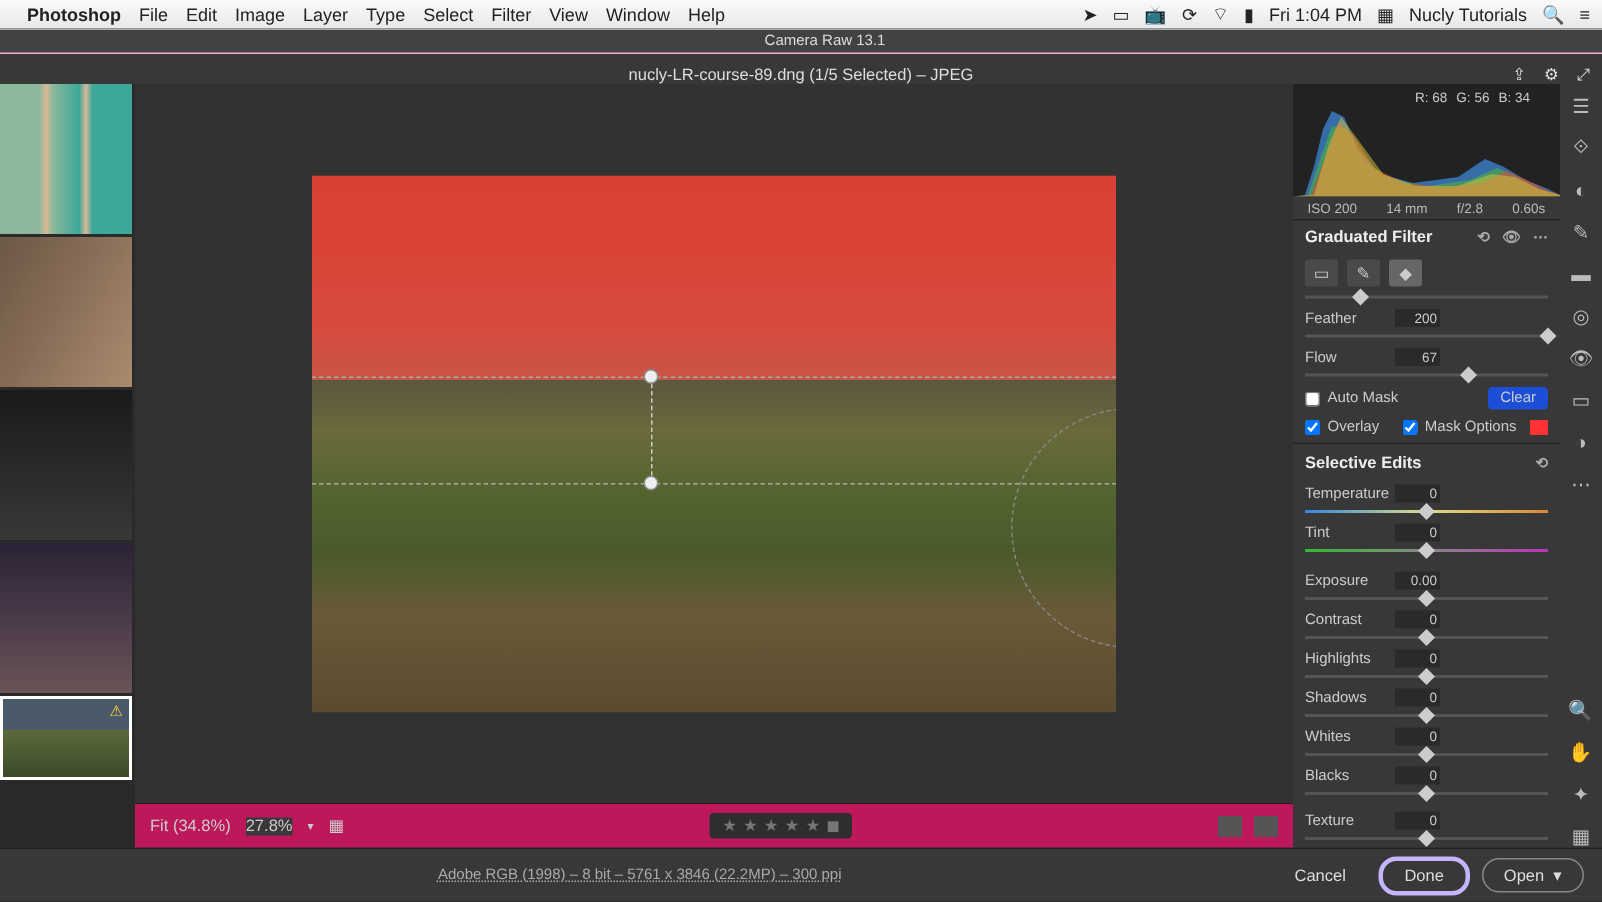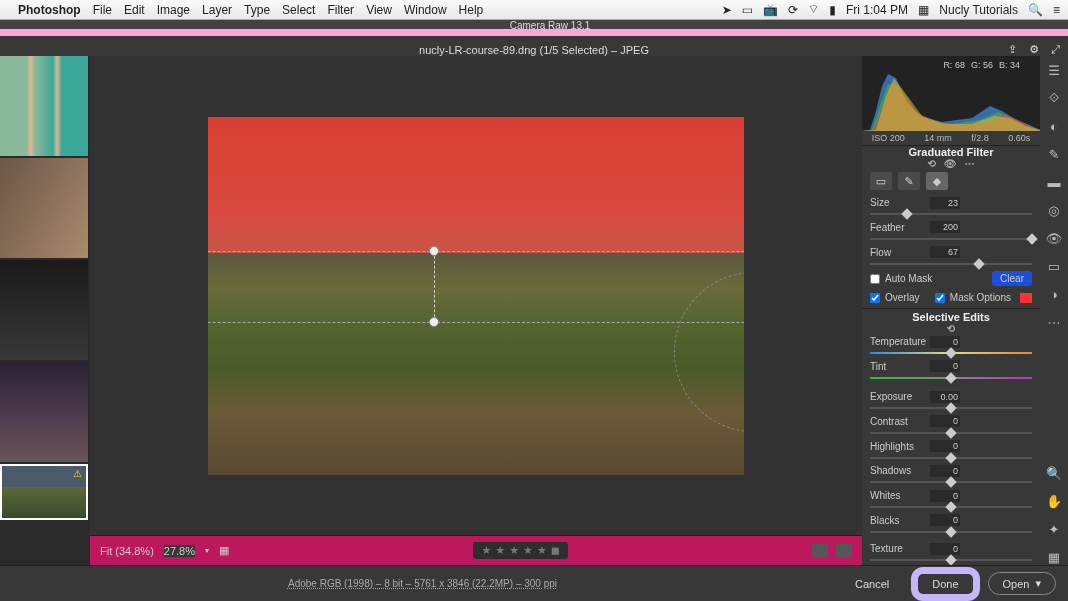--- a/index.html
+++ b/index.html
@@ -4,21 +4,21 @@
 <style>
 * { margin: 0; padding: 0; box-sizing: border-box; font-family: -apple-system, BlinkMacSystemFont, "Segoe UI", sans-serif; }
 body { background: #1c1c1c; color: #ccc; overflow: hidden; width: 1068px; height: 601px; }
 
 .menubar { background: linear-gradient(#fafafa, #e8e8e8); height: 20px; display: flex; align-items: center; font-size: 12px; color: #222; padding: 0 8px; border-bottom: 1px solid #aaa; }
 .menubar .apple { margin-right: 10px; }
 .menubar .app { font-weight: 600; margin-right: 12px; }
 .menubar .menu-item { margin-right: 12px; cursor: default; }
 .menubar .right { margin-left: auto; display: flex; align-items: center; gap: 10px; }
 
-.titlebar { background: #424242; height: 16px; display: flex; justify-content: center; font-size: 10px; color: #ddd; border-bottom: 7px solid #f9a8d4; padding-left: 32px; }
+.titlebar { background: #424242; height: 16px; display: flex; align-items: center; justify-content: center; font-size: 10px; color: #ddd; border-bottom: 1px solid #f9a8d4; padding-left: 32px; }
 .subtitle { background: #383838; height: 20px; display: flex; align-items: flex-end; justify-content: center; font-size: 11px; color: #ddd; position: relative; }
 .subtitle .icons-right { position: absolute; right: 8px; display: flex; gap: 12px; align-items: center; }
 .subtitle .icons-right span { cursor: pointer; }
 
 .main { display: flex; height: 509px; background: #323232; }
 .filmstrip { width: 90px; background: #2a2a2a; overflow: hidden; display: flex; flex-direction: column; }
 .thumb { width: 88px; height: 100px; background: #444; margin: 0 0 2px 0; position: relative; }
 .thumb.selected { border: 2px solid #fff; }
 .thumb.warn::after { content: "⚠"; position: absolute; top: 2px; right: 4px; color: #fc3; font-size: 10px; }
 .thumb1 { background: linear-gradient(90deg, #8bb89a 30%, #d9b896 35%, #8bb89a 40%, #3ba89a 60%, #d9b896 65%, #3ba89a 70%); }
@@ -46,21 +46,21 @@
 .stars { margin-left: auto; margin-right: auto; display: flex; gap: 4px; align-items: center; background: #2e2e2e; padding: 2px 8px; border-radius: 3px; }
 .stars span { color: #777; font-size: 11px; }
 .view-icons { display: flex; gap: 8px; }
 .view-icons span { width: 16px; height: 14px; background: #555; display: inline-block; }
 
 .right-panel { width: 178px; background: #383838; display: flex; flex-direction: column; font-size: 10px; overflow: hidden; }
 .histogram { height: 75px; position: relative; background: #222; }
 .histo-svg { width: 100%; height: 100%; }
 .rgb-readout { position: absolute; top: 4px; right: 20px; font-size: 9px; color: #ccc; display: flex; gap: 6px; }
 .exif { height: 16px; background: #383838; display: flex; justify-content: space-around; align-items: center; font-size: 9px; color: #bbb; border-bottom: 1px solid #222; }
-.section-head { height: 22px; background: #383838; display: flex; align-items: center; padding: 0 8px; font-size: 11px; font-weight: 600; color: #eee; justify-content: space-between; flex-direction: column; }
+.section-head { height: 22px; background: #383838; display: flex; align-items: center; padding: 0 8px; font-size: 11px; font-weight: 600; color: #eee; justify-content: space-between; }
 .section-head .icons { display: flex; gap: 8px; font-size: 10px; color: #aaa; }
 .tool-row { display: flex; gap: 6px; padding: 4px 8px; }
 .tool-btn { width: 22px; height: 18px; background: #4a4a4a; border-radius: 2px; display: flex; align-items: center; justify-content: center; font-size: 11px; cursor: pointer; }
 .tool-btn.active { background: #666; }
 .slider-row { display: flex; align-items: center; padding: 1px 8px; height: 18px; }
 .slider-row .label { flex: 0 0 60px; font-size: 10px; color: #ccc; }
 .slider-row .val { width: 30px; text-align: right; background: #2a2a2a; font-size: 9px; padding: 1px 2px; }
 .slider-track { height: 6px; position: relative; margin: 0 8px 2px 8px; }
 .slider-line { position: absolute; top: 2px; left: 0; right: 0; height: 2px; background: #555; }
 .slider-knob { position: absolute; top: -1px; width: 8px; height: 8px; background: #ccc; transform: translateX(-50%) rotate(45deg); }
@@ -73,21 +73,21 @@
 .divider { height: 1px; background: #222; margin: 2px 0; }
 
 .tool-rail { width: 28px; background: #383838; display: flex; flex-direction: column; align-items: center; padding-top: 6px; gap: 12px; }
 .rail-icon { width: 16px; height: 16px; color: #bbb; display: flex; align-items: center; justify-content: center; font-size: 13px; cursor: pointer; }
 .rail-spacer { flex: 1; }
 
 .footer { height: 36px; background: #383838; border-top: 1px solid #222; display: flex; align-items: center; padding: 0 12px; font-size: 11px; }
 .footer .meta { color: #aaa; text-decoration: underline dotted; margin: 0 auto; font-size: 10px; }
 .footer .btn { padding: 4px 14px; border-radius: 12px; margin-left: 8px; cursor: pointer; font-size: 11px; }
 .footer .btn.text { background: none; color: #ddd; }
-.footer .btn.outline { border: 7px solid #c4b5fd; color: #ddd; }
+.footer .btn.outline { border: 3px solid #c4b5fd; color: #ddd; }
 .footer .btn.split { border: 1px solid #888; color: #ddd; display: flex; align-items: center; gap: 6px; }
 </style>
 </head>
 <body>
 
 <div class="menubar">
   <span class="apple"></span>
   <span class="app">Photoshop</span>
   <span class="menu-item">File</span>
   <span class="menu-item">Edit</span>
@@ -196,24 +196,20 @@
         <span>👁</span>
         <span>⋯</span>
       </div>
     </div>
     <div class="tool-row">
       <div class="tool-btn">▭</div>
       <div class="tool-btn">✎</div>
       <div class="tool-btn active">◆</div>
     </div>
 
-    <div class="slider-row">
-        <span class="label">Size</span>
-        <span class="val">23</span>
-      </div>
     <div class="slider-track">
         <div class="slider-line"></div>
         <div class="slider-knob" style="left:23%"></div>
       </div>
     <div class="slider-row">
         <span class="label">Feather</span>
         <span class="val">200</span>
       </div>
     <div class="slider-track">
         <div class="slider-line"></div>

